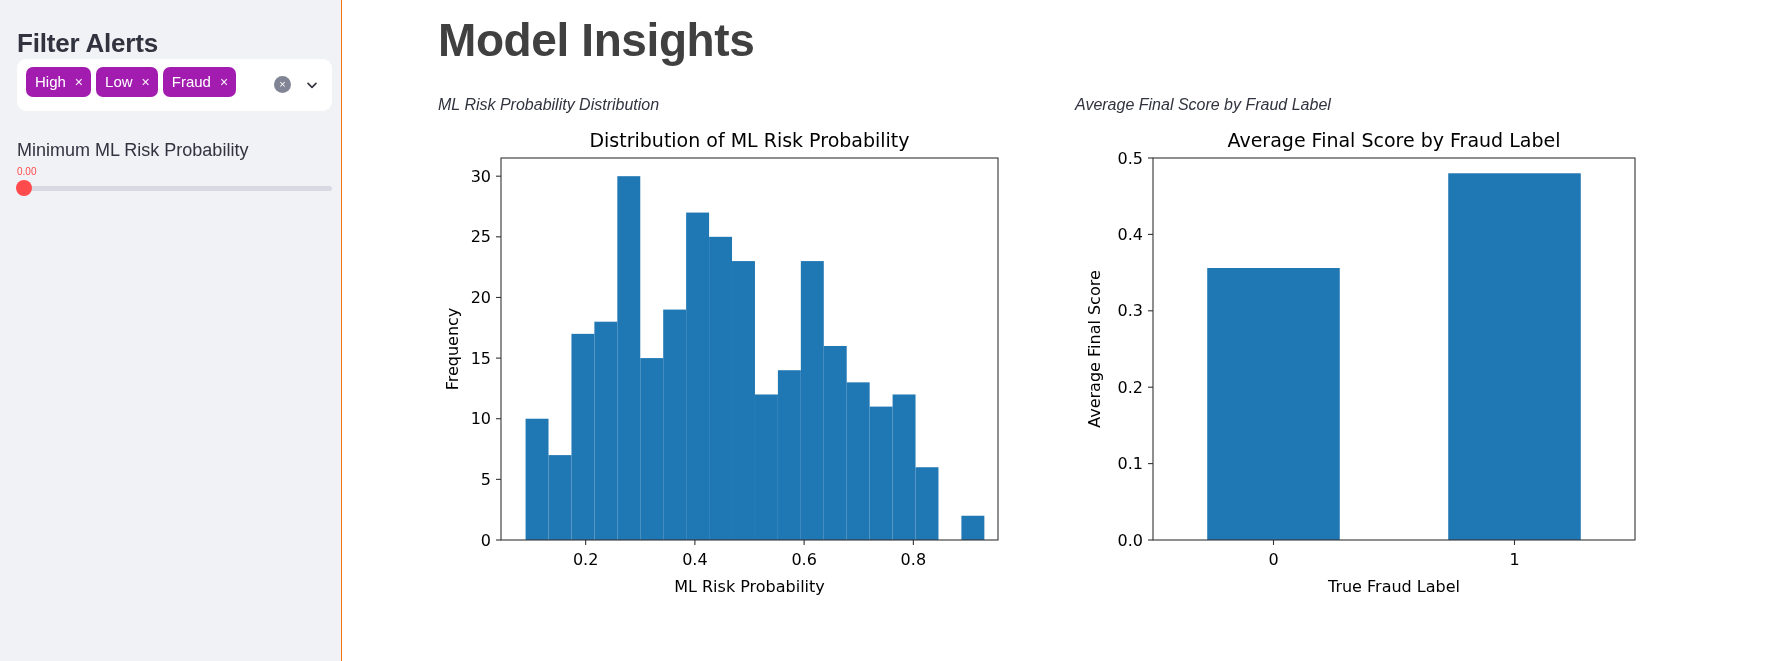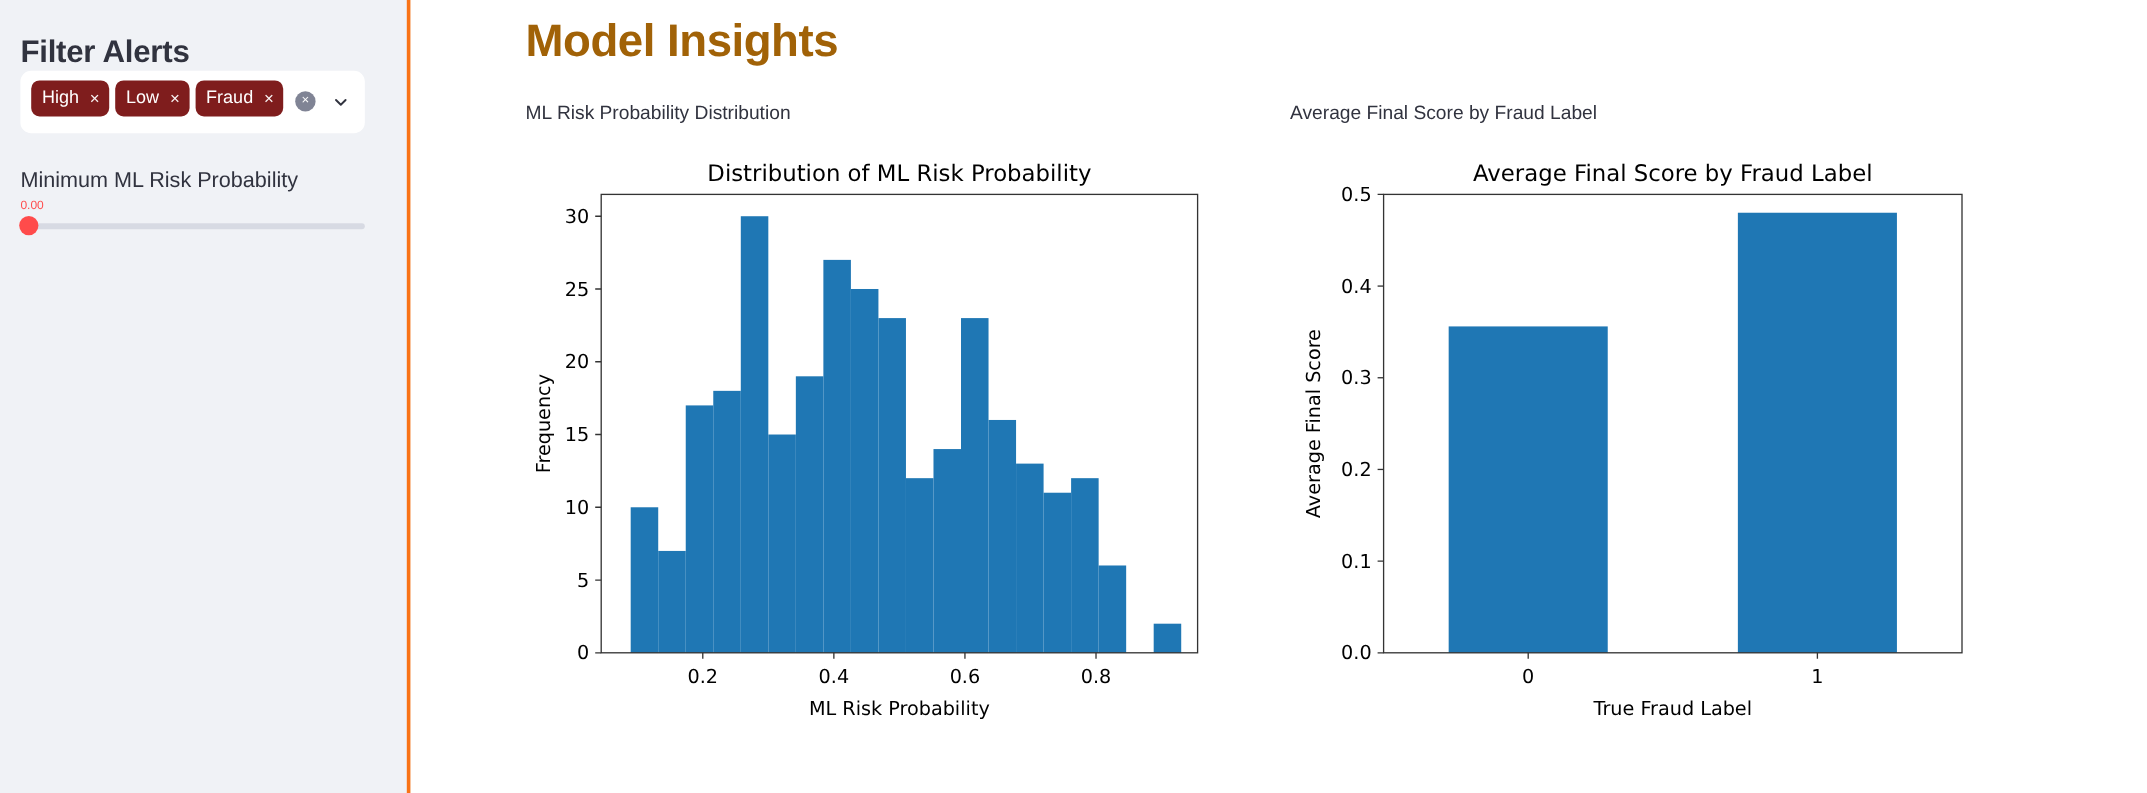--- a/index.html
+++ b/index.html
@@ -8,40 +8,40 @@
     background:#ffffff;
     font-family:"Liberation Sans", sans-serif;
     color:#262730;
   }
   .app{display:flex;width:1789px;height:661px;}
 
   
   .sidebar{
     width:342px;min-width:342px;height:661px;
     background:#f0f2f6;
-    border-right:3px solid #f97316;
+    border-right:1px solid #f97316;
     box-sizing:border-box;
-    padding:20px 35px 0 17px;
+    padding:20px 9px 0 17px;
     position:relative;
   }
   .sidebar-title{
     font-size:26px;font-weight:700;letter-spacing:-.2px;
     color:#31333f;margin:8px 0 0 0;line-height:1.2;
   }
   .field-label{
     font-size:15.5px;color:#31333f;margin-top:27px;margin-bottom:7px;line-height:1.3;
   }
   .multiselect{
     background:#ffffff;border-radius:9px;border:1px solid #ffffff;
     min-height:52px;display:flex;align-items:flex-start;
     padding:7px 6px 7px 8px;box-sizing:border-box;
   }
   .tags{display:flex;flex-wrap:wrap;gap:5px;flex:1;}
   .tag{
-    background:#7f1d1d;color:#ffffff;border-radius:7px;
+    background:#a21caf;color:#ffffff;border-radius:7px;
     font-size:15px;line-height:1;
     padding:7px 8px 8px 9px;display:inline-flex;align-items:center;gap:9px;
     white-space:nowrap;
   }
   .tag-x{font-size:14px;opacity:.95;cursor:pointer;line-height:1;}
   .ms-controls{display:flex;align-items:center;gap:13px;padding:9px 5px 0 6px;}
   .clear-icon{
     width:17px;height:17px;border-radius:50%;background:#808495;
     display:flex;align-items:center;justify-content:center;
     color:#ffffff;font-size:11px;line-height:1;cursor:pointer;
@@ -57,29 +57,29 @@
   }
   .slider-fill{position:absolute;left:0;top:0;height:5px;background:#ff4b4b;border-radius:4px;width:0px;}
   .slider-thumb{
     position:absolute;left:-1px;top:-5.5px;width:16px;height:16px;border-radius:50%;
     background:#ff4b4b;cursor:pointer;
   }
 
   
   .main{flex:1;padding:0 0 0 0;position:relative;overflow:hidden;}
   .page-title{
-    font-size:38px;font-weight:700;color:#a16207;letter-spacing:-.4px;
+    font-size:46px;font-weight:700;color:#404040;letter-spacing:-.4px;
     margin:12px 0 0 96px;line-height:1.25;
   }
   .cols{display:flex;margin-top:24px;}
   .col{box-sizing:border-box;}
   .col-left{width:680px;padding-left:96px;}
   .col-right{width:680px;padding-left:53px;}
   .col-caption{
-    font-size:16px;color:#31333f;margin-bottom:18px;line-height:1.4;
+    font-size:16px;color:#31333f;margin-bottom:4px;line-height:1.4;font-style:italic;
   }
   .figure{position:relative;}
   svg{display:block;}
   .mpl-title{font-family:"DejaVu Sans", sans-serif;font-size:19px;fill:#000000;}
   .mpl-tick{font-family:"DejaVu Sans", sans-serif;font-size:16px;fill:#000000;}
   .mpl-axlabel{font-family:"DejaVu Sans", sans-serif;font-size:16px;fill:#000000;}
 </style>
 </head>
 <body>
 

